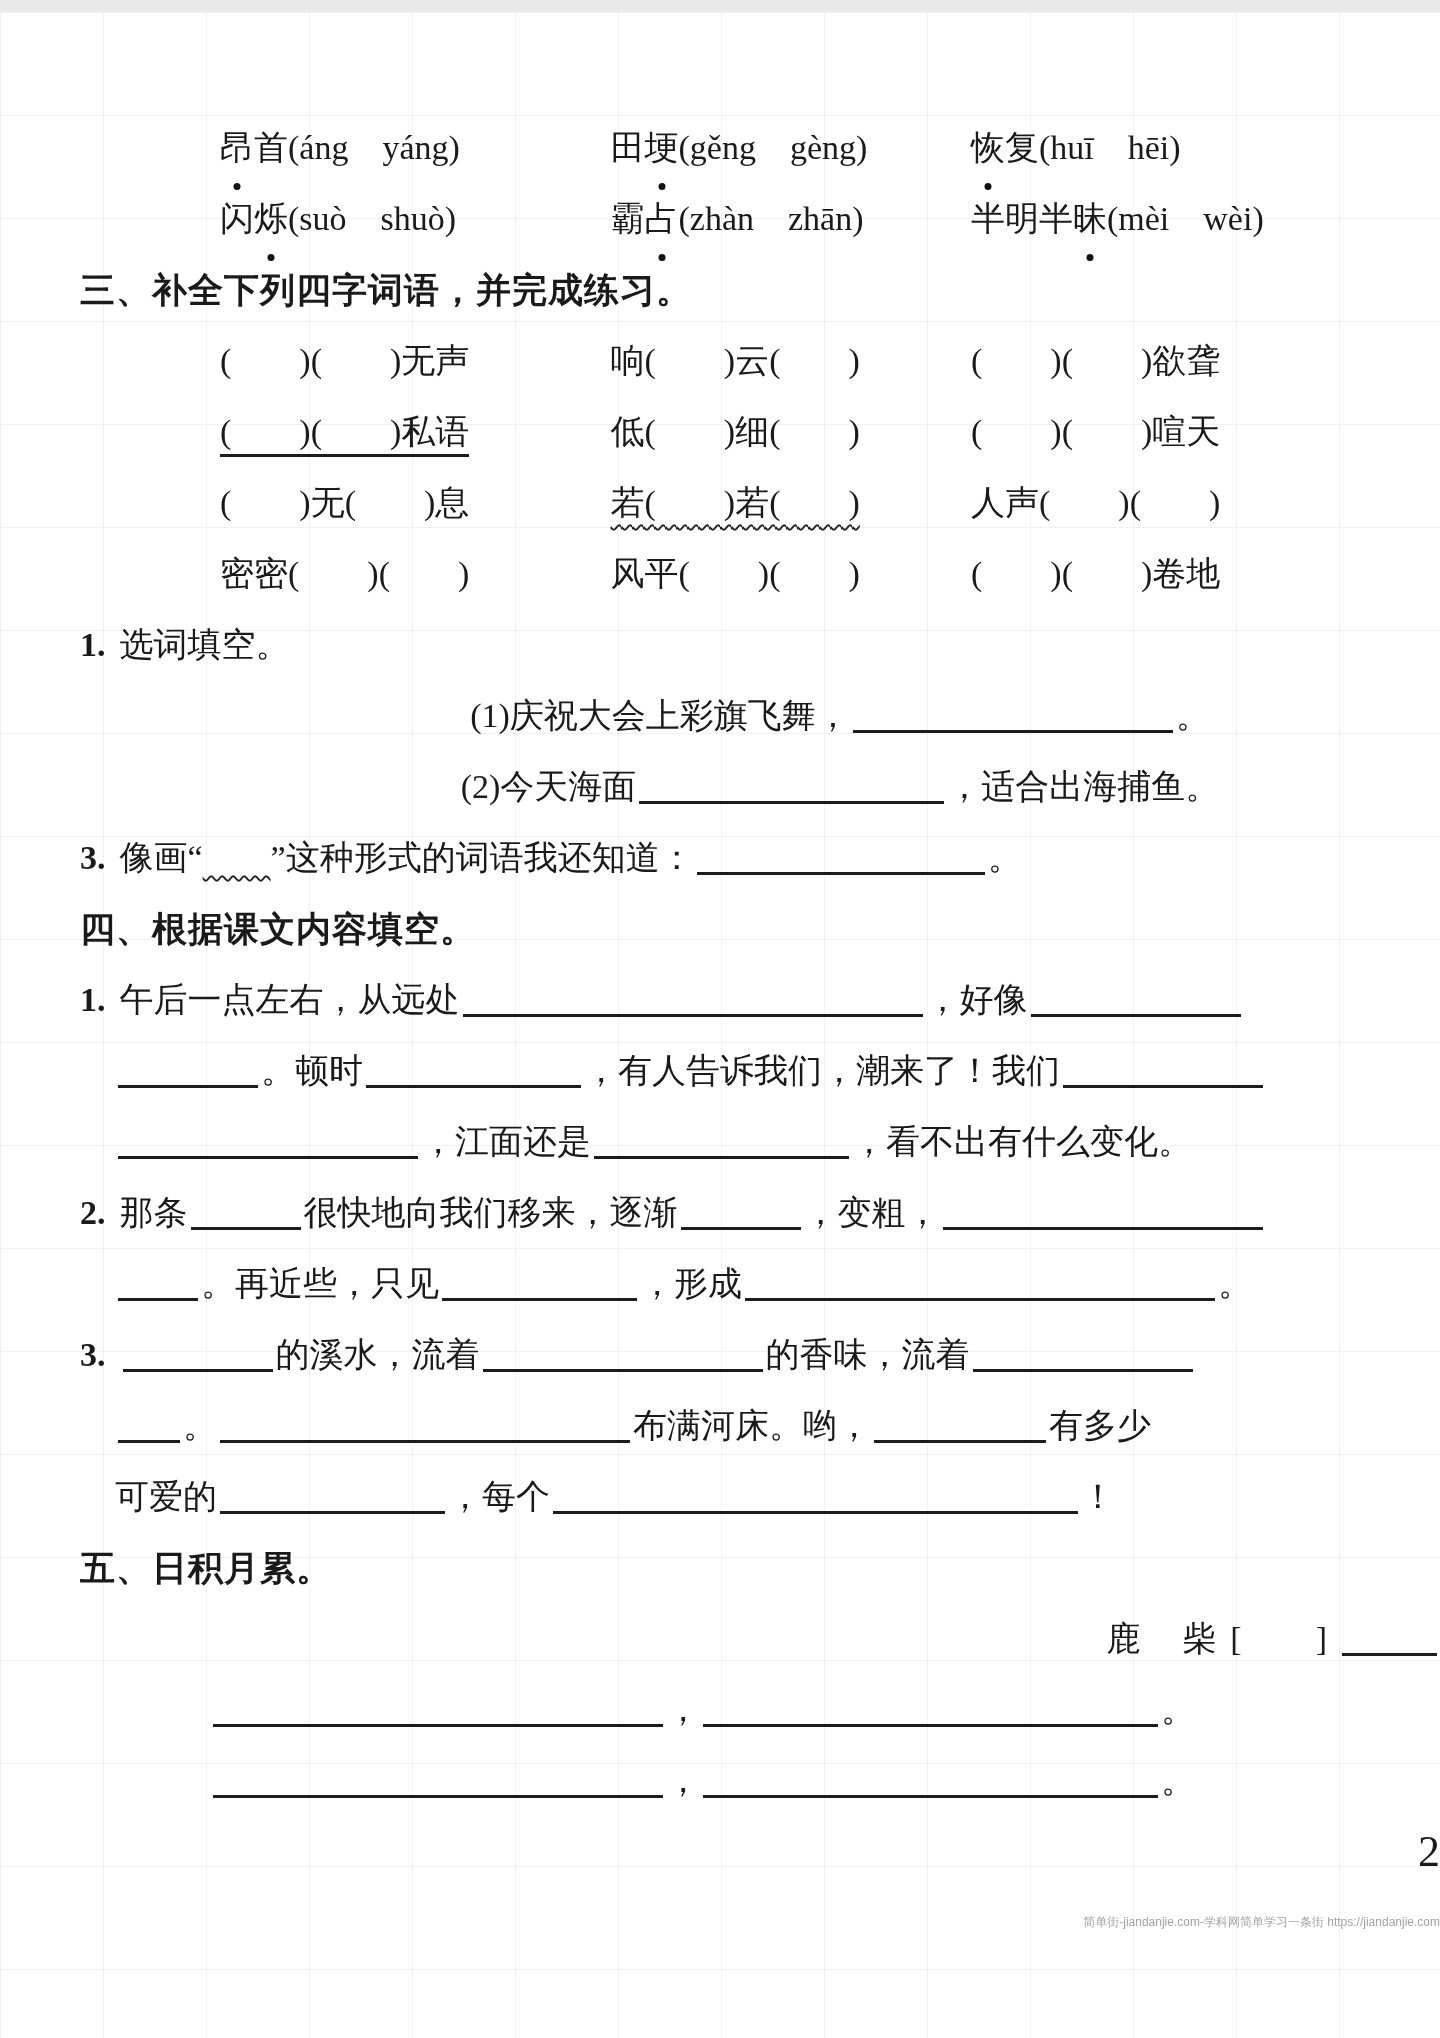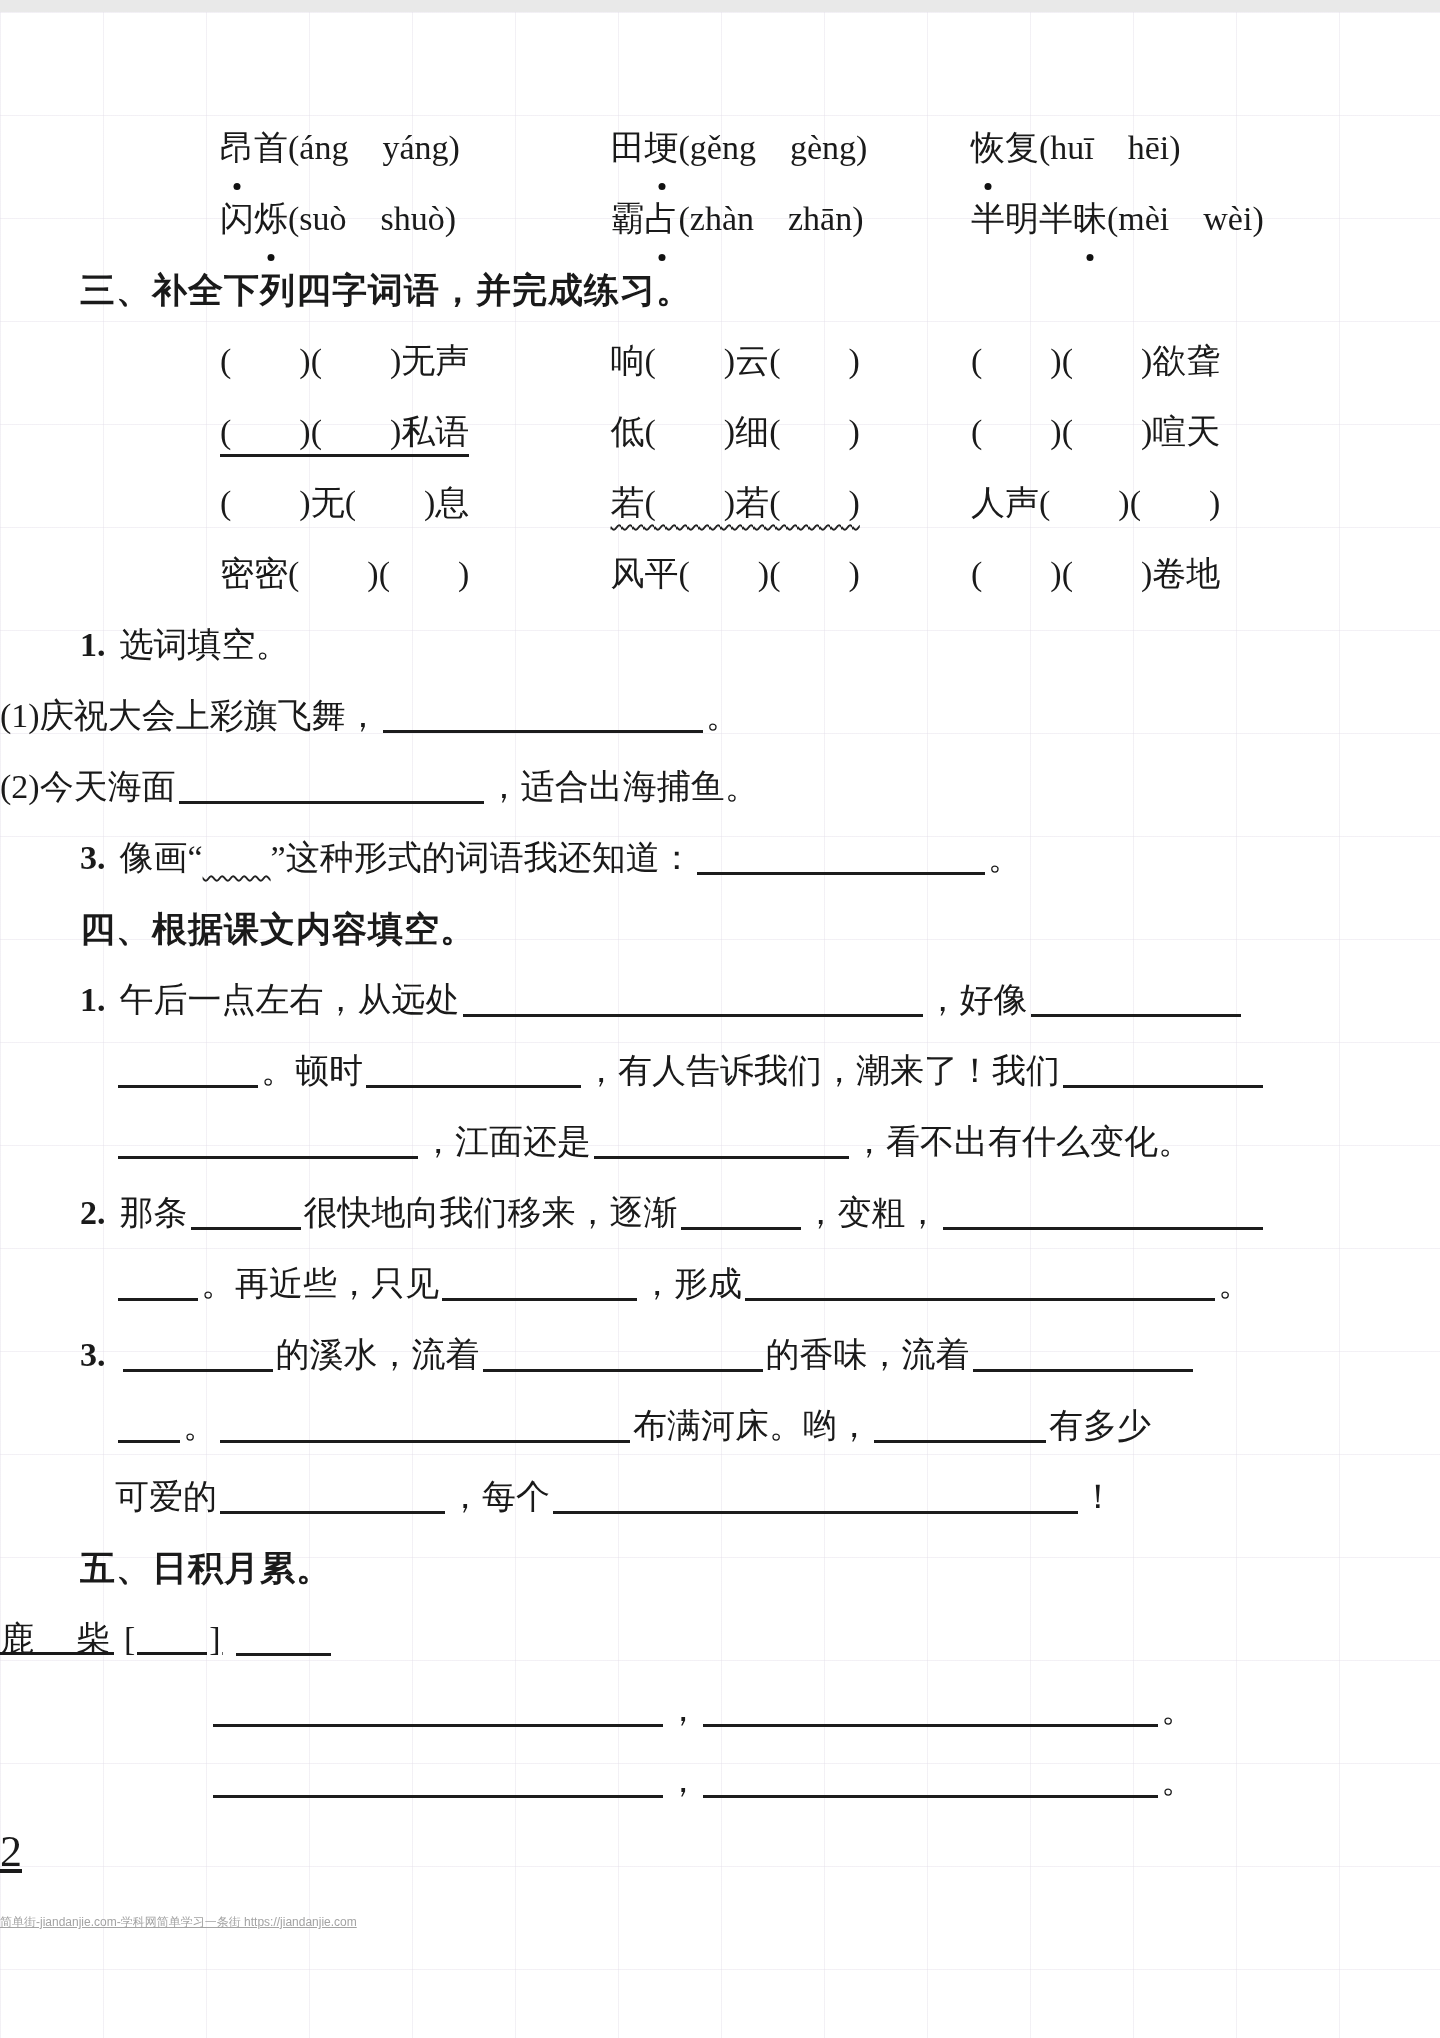--- a/index.html
+++ b/index.html
@@ -13,24 +13,24 @@
       linear-gradient(to bottom, rgba(228,223,233,0.45) 1px, transparent 1px);
     background-size:103px 103px;
     color:#1a1a1a;
     font-family:"Liberation Serif","DejaVu Serif",serif;
     overflow:hidden;
   }
   .line{height:71px;line-height:71px;font-size:34px;white-space:nowrap;}
   .mt-first{margin-top:100px;}
   .pl-h{padding-left:80px;}   
   .pl-c{padding-left:220px;}   
-  .pl-s{}   
+  .pl-s{padding-left:240px;text-align:center;}   
   .pl-t{padding-left:115px;}   
   .pl-v{padding-left:210px;}   
-  .center{text-align:left;text-decoration:underline;}
+  .center{text-align:right;}
   .head{font-family:"Liberation Sans","DejaVu Sans",sans-serif;font-weight:700;font-size:35px;letter-spacing:1px;}
   .num{font-weight:700;margin-right:14px;}
   .col{display:inline-block;vertical-align:top;}
   .c1{width:382px;}
   .c2{width:352px;}
   
   .bl{display:inline-block;height:10px;border-bottom:3px solid #1c1c1c;vertical-align:-6px;margin:0 3px;}
   
   .zd{position:relative;display:inline-block;}
   .zd::after{content:"";position:absolute;left:50%;bottom:-7px;width:7px;height:7px;border-radius:50%;background:#111;transform:translateX(-50%);}

